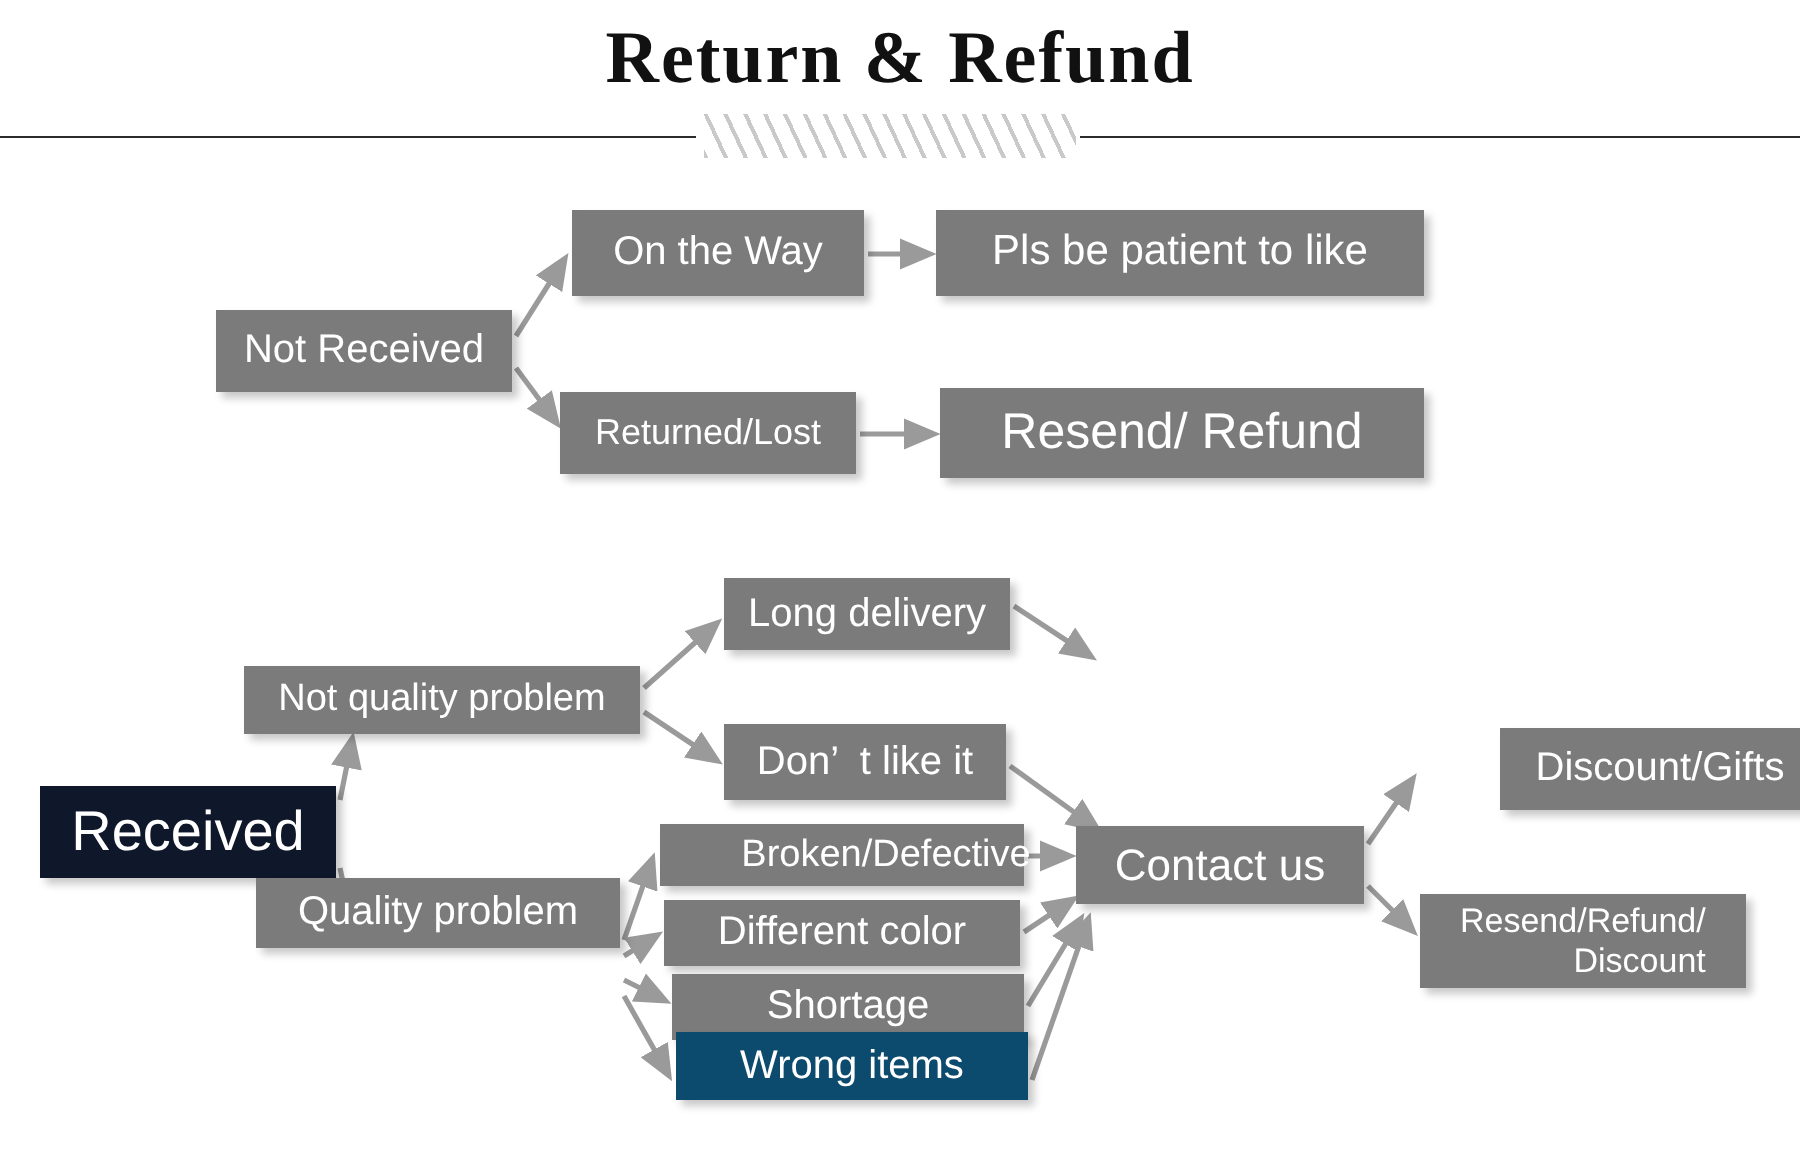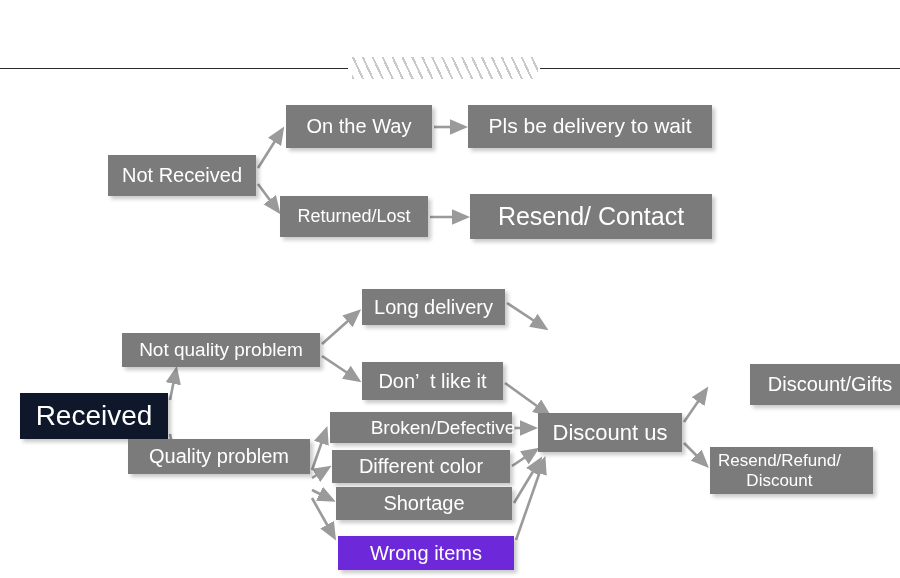--- a/index.html
+++ b/index.html
@@ -74,31 +74,32 @@
     justify-content: center;
     font-family: Liberation Sans, sans-serif;
     font-weight: 400;
     line-height: 1.05;
     white-space: pre;
     box-sizing: border-box;
     z-index: 3;
   }
   .box.left-align {
     justify-content: flex-start;
-    padding-left: 8px;
+    padding-left: 20px;
     white-space: pre-line;
-    text-align: center;
+    text-align: right;
     line-height: 1.12;
   }
 </style>
 </head>
 <body>
 
 <div id="canvas">
 
+  <div class="title">Return &amp; Refund</div>
   <div class="rule-left"></div>
   <div class="rule-right"></div>
   <div class="hatch"></div>
 
   <svg id="arrows" viewBox="0 0 900 578" xmlns="http://www.w3.org/2000/svg">
     <defs>
       <marker id="ah" markerWidth="7" markerHeight="6" refX="5.4" refY="3" orient="auto" markerUnits="strokeWidth">
         <path d="M0,0 L7,3 L0,6 z" fill="#9a9a9a"></path>
       </marker>
     </defs>
@@ -122,31 +123,31 @@
         <path d="M514,503 L540,460" stroke="#9a9a9a" stroke-width="2.6" fill="none" marker-end="url(#ah)"></path>
         <path d="M516,540 L544,460" stroke="#9a9a9a" stroke-width="2.6" fill="none" marker-end="url(#ah)"></path>
         <path d="M684,422 L706,390" stroke="#9a9a9a" stroke-width="2.6" fill="none" marker-end="url(#ah)"></path>
         <path d="M684,443 L706,465" stroke="#9a9a9a" stroke-width="2.6" fill="none" marker-end="url(#ah)"></path>
       </g>
   </svg>
 
   <div id="node-layer">
       <div class="box" style="left: 108px; top: 155px; width: 148px; height: 41px; font-size: 20px; background: rgb(123, 123, 123); color: rgb(255, 255, 255);">Not Received</div>
       <div class="box" style="left: 286px; top: 105px; width: 146px; height: 43px; font-size: 20px; background: rgb(123, 123, 123); color: rgb(255, 255, 255);">On the Way</div>
-      <div class="box" style="left: 468px; top: 105px; width: 244px; height: 43px; font-size: 21px; background: rgb(123, 123, 123); color: rgb(255, 255, 255);">Pls be delivery to wait</div>
+      <div class="box" style="left: 468px; top: 105px; width: 244px; height: 43px; font-size: 21px; background: rgb(123, 123, 123); color: rgb(255, 255, 255);">Pls be patient to like</div>
       <div class="box" style="left: 280px; top: 196px; width: 148px; height: 41px; font-size: 18px; background: rgb(123, 123, 123); color: rgb(255, 255, 255);">Returned/Lost</div>
-      <div class="box" style="left: 470px; top: 194px; width: 242px; height: 45px; font-size: 25px; background: rgb(123, 123, 123); color: rgb(255, 255, 255);">Resend/ Contact</div>
+      <div class="box" style="left: 470px; top: 194px; width: 242px; height: 45px; font-size: 25px; background: rgb(123, 123, 123); color: rgb(255, 255, 255);">Resend/ Refund</div>
       <div class="box" style="left: 20px; top: 393px; width: 148px; height: 46px; font-size: 28px; background: #0f172a; color: rgb(255, 255, 255);">Received</div>
       <div class="box" style="left: 122px; top: 333px; width: 198px; height: 34px; font-size: 19px; background: rgb(123, 123, 123); color: rgb(255, 255, 255);">Not quality problem</div>
       <div class="box" style="left: 128px; top: 439px; width: 182px; height: 35px; font-size: 20px; background: rgb(123, 123, 123); color: rgb(255, 255, 255);">Quality problem</div>
       <div class="box" style="left: 362px; top: 289px; width: 143px; height: 36px; font-size: 20px; background: rgb(123, 123, 123); color: rgb(255, 255, 255);">Long delivery</div>
       <div class="box" style="left: 362px; top: 362px; width: 141px; height: 38px; font-size: 20px; background: rgb(123, 123, 123); color: rgb(255, 255, 255);">Don’  t like it</div>
       <div class="box" style="left: 330px; top: 412px; width: 182px; height: 31px; font-size: 19px; background: rgb(123, 123, 123); color: rgb(255, 255, 255); padding-left: 44px;">Broken/Defective</div>
       <div class="box" style="left: 332px; top: 450px; width: 178px; height: 33px; font-size: 20px; background: rgb(123, 123, 123); color: rgb(255, 255, 255);">Different color</div>
       <div class="box" style="left: 336px; top: 487px; width: 176px; height: 33px; font-size: 20px; background: rgb(123, 123, 123); color: rgb(255, 255, 255);">Shortage</div>
-      <div class="box" style="left: 338px; top: 536px; width: 176px; height: 34px; font-size: 20px; background: #6d28d9; color: rgb(255, 255, 255);">Wrong items</div>
-      <div class="box" style="left: 538px; top: 413px; width: 144px; height: 39px; font-size: 22px; background: rgb(123, 123, 123); color: rgb(255, 255, 255);">Discount us</div>
+      <div class="box" style="left: 338px; top: 516px; width: 176px; height: 34px; font-size: 20px; background: #0c4a6e; color: rgb(255, 255, 255);">Wrong items</div>
+      <div class="box" style="left: 538px; top: 413px; width: 144px; height: 39px; font-size: 22px; background: rgb(123, 123, 123); color: rgb(255, 255, 255);">Contact us</div>
       <div class="box" style="left: 710px; top: 364px; width: 160px; height: 41px; font-size: 20px; background: rgb(123, 123, 123); color: rgb(255, 255, 255); margin-left: 40px;">Discount/Gifts</div>
       <div class="box left-align" style="left: 710px; top: 447px; width: 163px; height: 47px; font-size: 17px; background: rgb(123, 123, 123); color: rgb(255, 255, 255);">Resend/Refund/
 Discount</div>
     </div>
 
 </div>
 
 </body></html>

